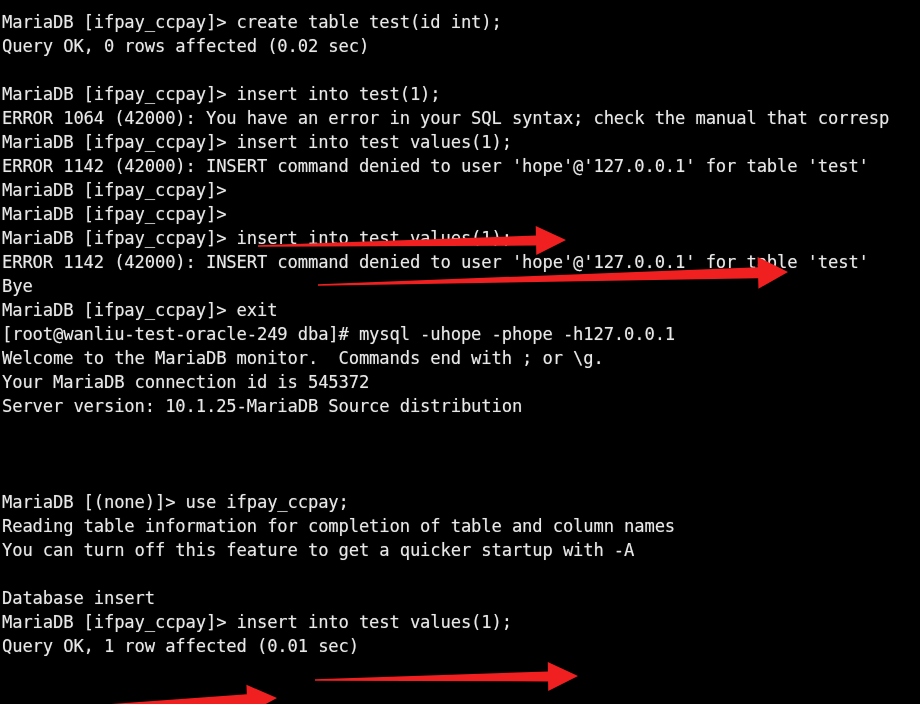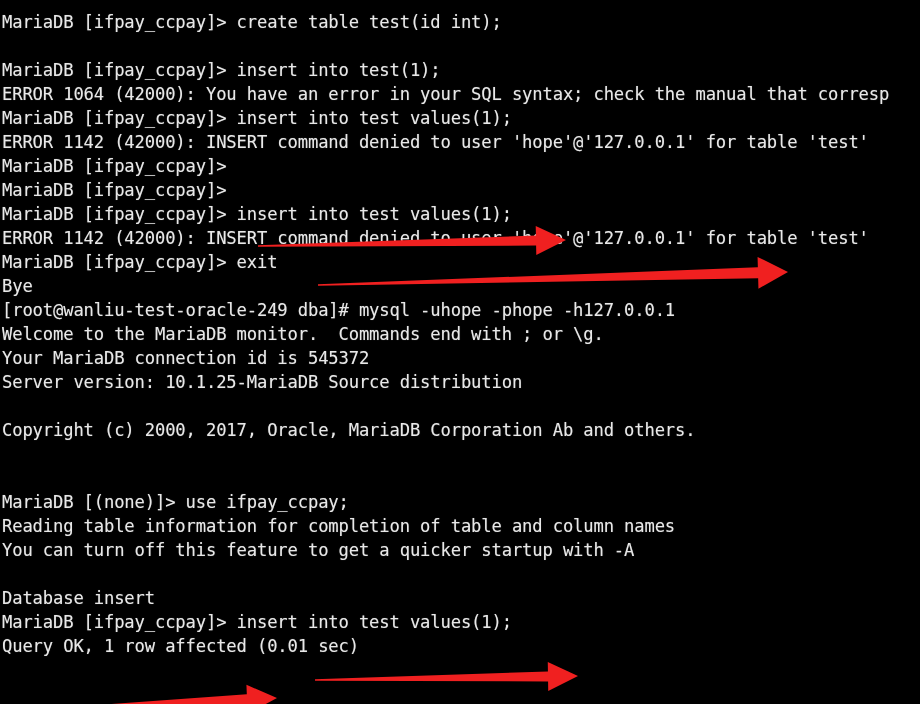--- a/index.html
+++ b/index.html
@@ -60,37 +60,37 @@
     height: 704px;
   }
 </style>
 </head>
 <body>
 
 <div id="terminal">
 
   <div id="terminal-screen">
       <div class="term-line">MariaDB [ifpay_ccpay]&gt; create table test(id int);</div>
+      <div class="term-line">Query OK, 0 rows affected (0.02 sec)</div>
       <div class="term-line blank">&nbsp;</div>
       <div class="term-line">MariaDB [ifpay_ccpay]&gt; insert into test(1);</div>
       <div class="term-line">ERROR 1064 (42000): You have an error in your SQL syntax; check the manual that corresp</div>
       <div class="term-line">MariaDB [ifpay_ccpay]&gt; insert into test values(1);</div>
       <div class="term-line">ERROR 1142 (42000): INSERT command denied to user 'hope'@'127.0.0.1' for table 'test'</div>
       <div class="term-line">MariaDB [ifpay_ccpay]&gt;</div>
       <div class="term-line">MariaDB [ifpay_ccpay]&gt;</div>
       <div class="term-line">MariaDB [ifpay_ccpay]&gt; insert into test values(1);</div>
       <div class="term-line">ERROR 1142 (42000): INSERT command denied to user 'hope'@'127.0.0.1' for table 'test'</div>
+      <div class="term-line">Bye</div>
       <div class="term-line">MariaDB [ifpay_ccpay]&gt; exit</div>
-      <div class="term-line">Bye</div>
       <div class="term-line">[root@wanliu-test-oracle-249 dba]# mysql -uhope -phope -h127.0.0.1</div>
       <div class="term-line">Welcome to the MariaDB monitor.  Commands end with ; or \g.</div>
       <div class="term-line">Your MariaDB connection id is 545372</div>
       <div class="term-line">Server version: 10.1.25-MariaDB Source distribution</div>
       <div class="term-line blank">&nbsp;</div>
-      <div class="term-line">Copyright (c) 2000, 2017, Oracle, MariaDB Corporation Ab and others.</div>
       <div class="term-line blank">&nbsp;</div>
       <div class="term-line blank">&nbsp;</div>
       <div class="term-line">MariaDB [(none)]&gt; use ifpay_ccpay;</div>
       <div class="term-line">Reading table information for completion of table and column names</div>
       <div class="term-line">You can turn off this feature to get a quicker startup with -A</div>
       <div class="term-line blank">&nbsp;</div>
       <div class="term-line">Database insert</div>
       <div class="term-line">MariaDB [ifpay_ccpay]&gt; insert into test values(1);</div>
       <div class="term-line">Query OK, 1 row affected (0.01 sec)</div>
     </div>

